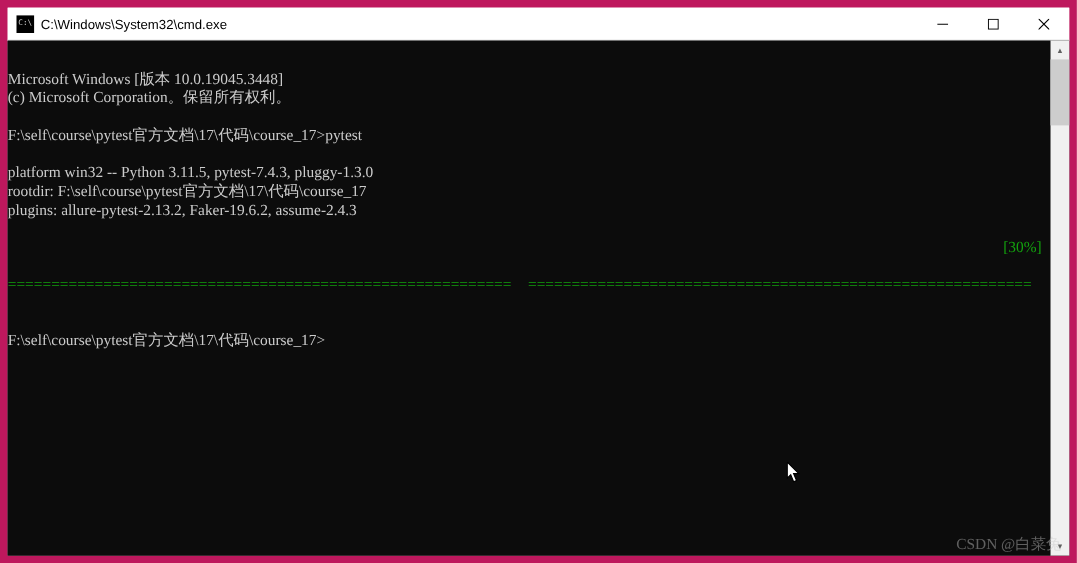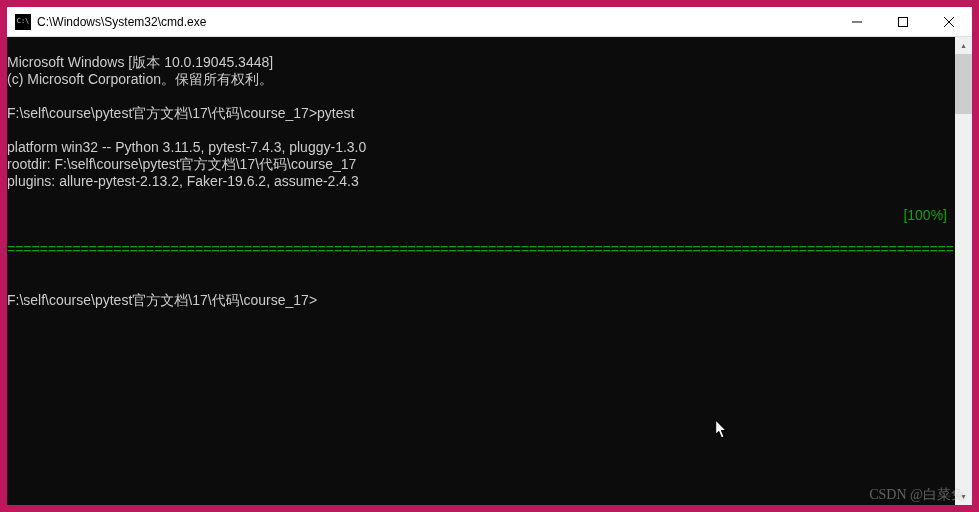--- a/index.html
+++ b/index.html
@@ -64,24 +64,24 @@
     .titlebar-btn svg { width: 10px; height: 10px; }
     .terminal-wrap {
       flex: 1;
       display: flex;
       background: #000;
     }
     .terminal {
       flex: 1;
       background: #0c0c0c;
       color: #cccccc;
-      font-family: Liberation Sans, sans-serif;
+      font-family: Liberation Serif, serif;
       font-size: 14px;
       line-height: 17px;
-      padding: 0 2px 2px 0;
+      padding: 10px 2px 2px 0;
       white-space: pre;
       overflow: hidden;
     }
     .scrollbar {
       width: 17px;
       background: #f0f0f0;
       position: relative;
     }
     .scrollbar-thumb {
       position: absolute;
@@ -163,21 +163,21 @@
     <div class="terminal">
 <span>Microsoft Windows [版本 10.0.19045.3448]</span>
 <span>(c) Microsoft Corporation。保留所有权利。</span>
 
 <span>F:\self\course\pytest官方文档\17\代码\course_17&gt;</span><span>pytest</span>
 
 <span>platform win32 -- Python 3.11.5, pytest-7.4.3, pluggy-1.3.0</span>
 <span>rootdir: F:\self\course\pytest官方文档\17\代码\course_17</span>
 <span>plugins: allure-pytest-2.13.2, Faker-19.6.2, assume-2.4.3</span>
 
-<div class="line"><span class="right green">[100%]</span></div>
+<div class="line"><span class="right green">[30%]</span></div>
 <div class="summary-line"><span class="fill">==========================================================</span><span class="fill">==========================================================</span></div>
 
 <span>F:\self\course\pytest官方文档\17\代码\course_17&gt;</span>
 </div>
     <div class="scrollbar">
       <div class="scroll-arrow up">▴</div>
       <div class="scrollbar-thumb"></div>
       <div class="scroll-arrow down">▾</div>
     </div>
   </div>

